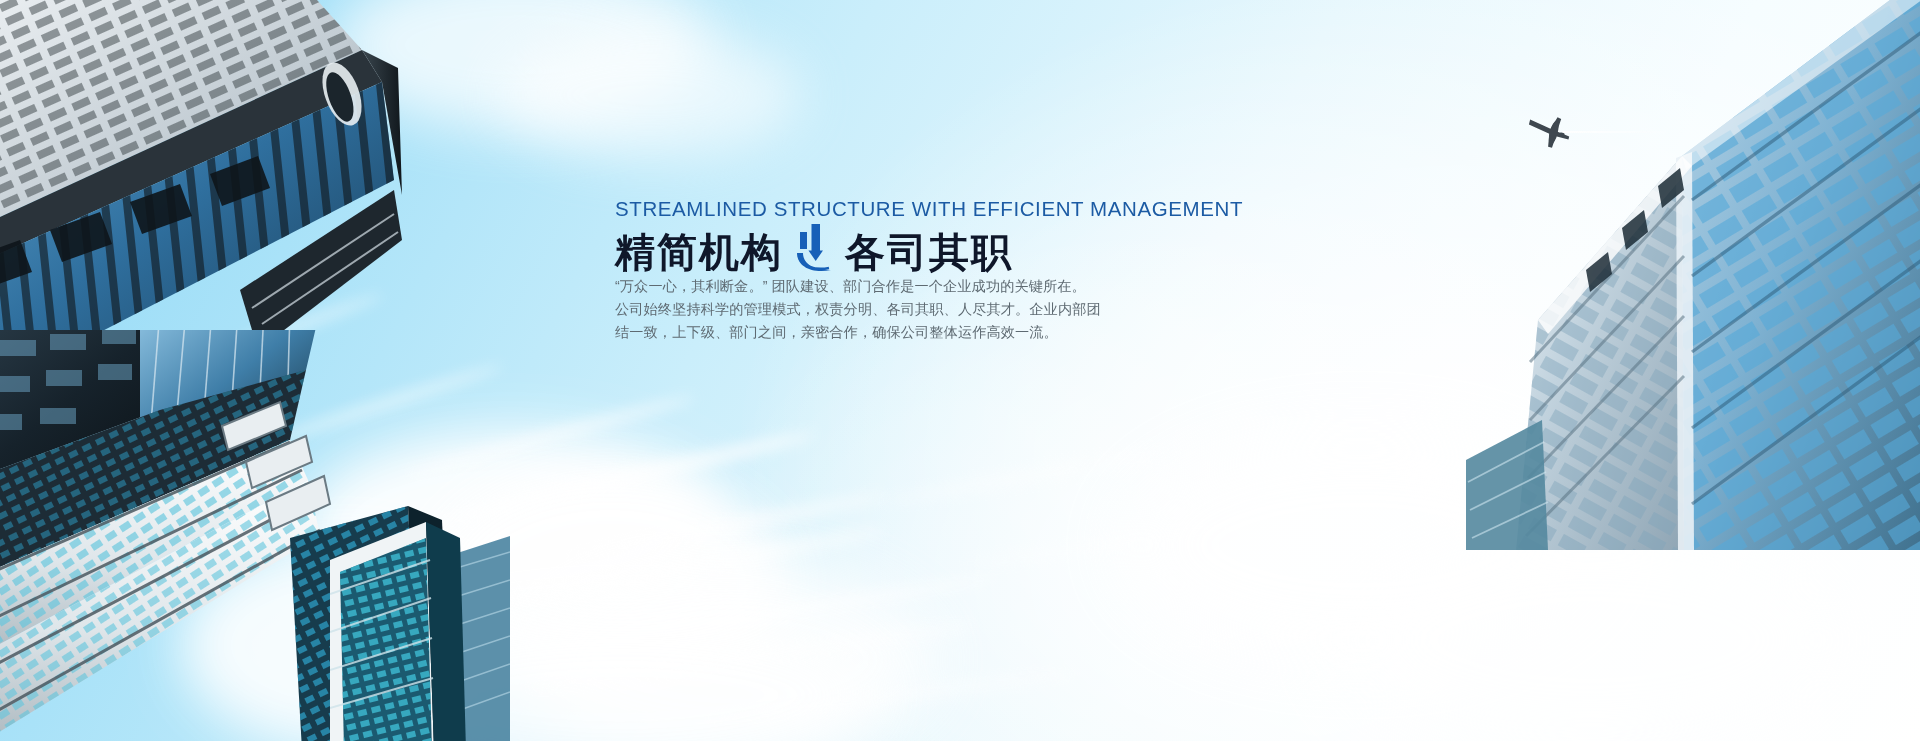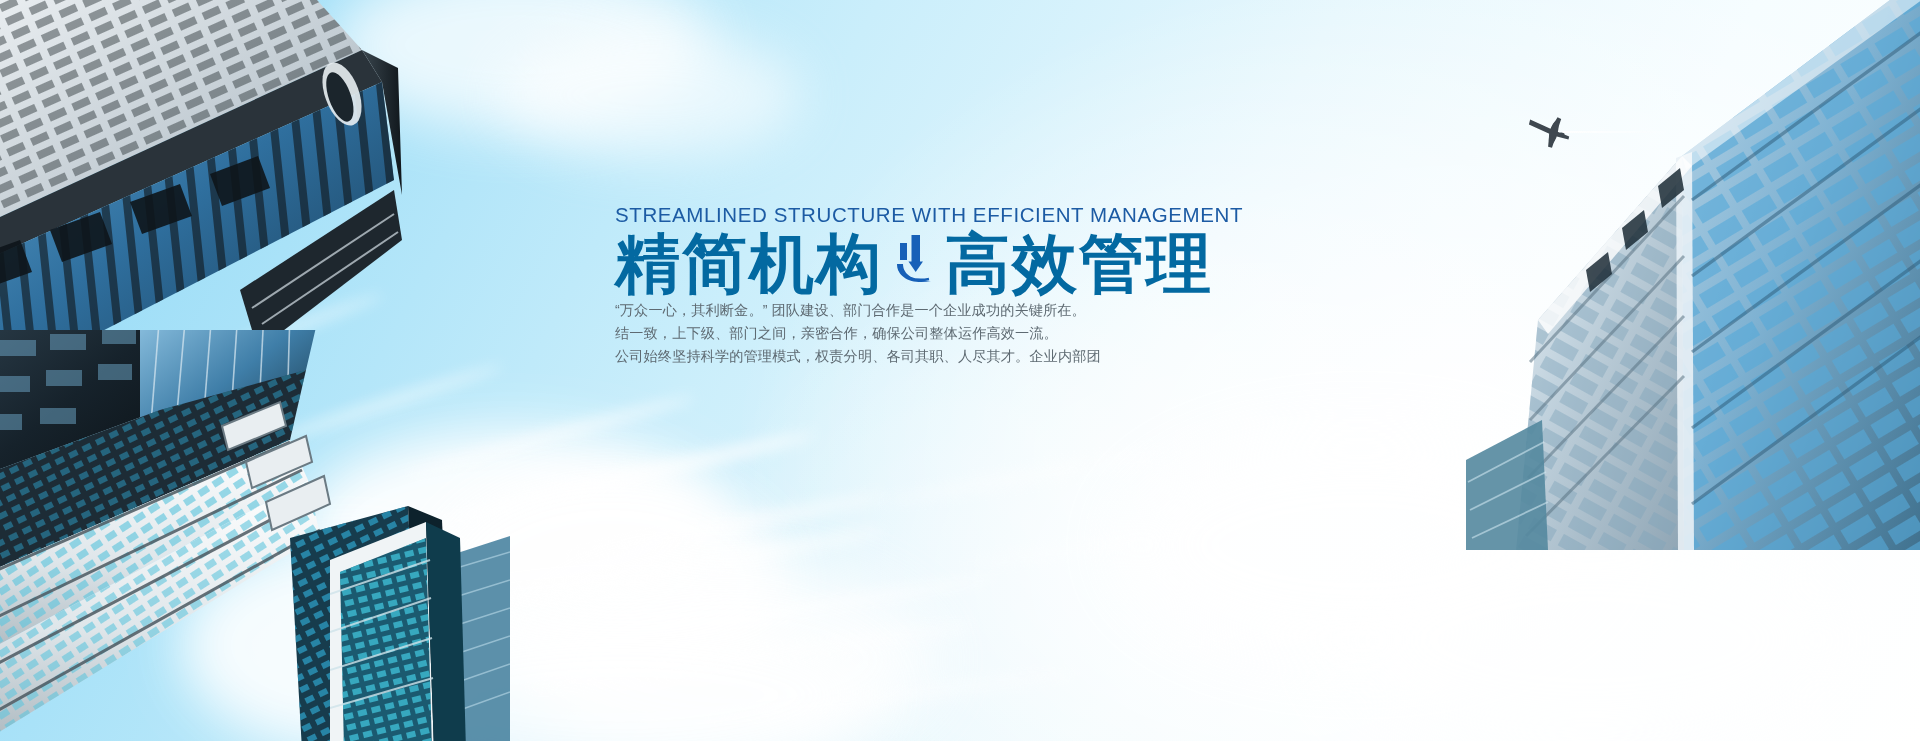--- a/index.html
+++ b/index.html
@@ -55,25 +55,25 @@
 
   
   .plane { position:absolute; }
   .contrail { position:absolute; height:2px; background:linear-gradient(90deg,rgba(255,255,255,.95),rgba(255,255,255,0));
               border-radius:2px; filter:blur(.6px); }
 
   
   .bld { position:absolute; }
 
   
-  .copy { position:absolute; left:615px; top:204px; width:640px; z-index:40; }
+  .copy { position:absolute; left:615px; top:198px; width:640px; z-index:40; }
   .eyebrow { font-size:20.5px; letter-spacing:.6px; color:#1c5ba4;
              font-weight:400; white-space:nowrap; line-height:1.1; }
-  .headline { display:flex; align-items:flex-start; gap:4px; margin-top:2px;
-              color:#0369a1; font-size:65px; font-weight:700; line-height:1.08;
+  .headline { display:flex; align-items:flex-end; gap:4px; margin-top:2px;
+              color:#0f172a; font-size:40px; font-weight:700; line-height:1.08;
               letter-spacing:2px; white-space:nowrap; }
   .mark { display:inline-block; width:42px; height:52px; position:relative;
           margin:0 6px; flex:0 0 auto; }
   .para { color:#5e6a72; font-size:14.2px; line-height:1.62;
           letter-spacing:.1px; }
   .para div { white-space:nowrap; }
 </style>
 </head>
 <body>
 
@@ -345,23 +345,23 @@
 
           <rect x="7" y="9" width="7" height="17" fill="#1760b8"></rect>
 
           <polygon points="22.7,38 15.5,27.5 30,27.5" fill="#1760b8"></polygon>
 
           <path d="M4 30 C4 44, 20 51, 38 47 C24 48, 10 42, 10 30 Z" fill="#1760b8"></path>
           <path d="M6 33 C8 43, 22 48, 36 45" fill="none" stroke="#1760b8" stroke-width="2.6"></path>
         </svg>
       </span>
 
-      <span>高效管理</span>
+      <span>各司其职</span>
     </div>
 
     <div class="para">
       <div>“万众一心，其利断金。” 团队建设、部门合作是一个企业成功的关键所在。</div>
+      <div>公司始终坚持科学的管理模式，权责分明、各司其职、人尽其才。企业内部团</div>
       <div>结一致，上下级、部门之间，亲密合作，确保公司整体运作高效一流。</div>
-      <div>公司始终坚持科学的管理模式，权责分明、各司其职、人尽其才。企业内部团</div>
     </div>
 
   </div>
 </div>
 
 </body></html>

